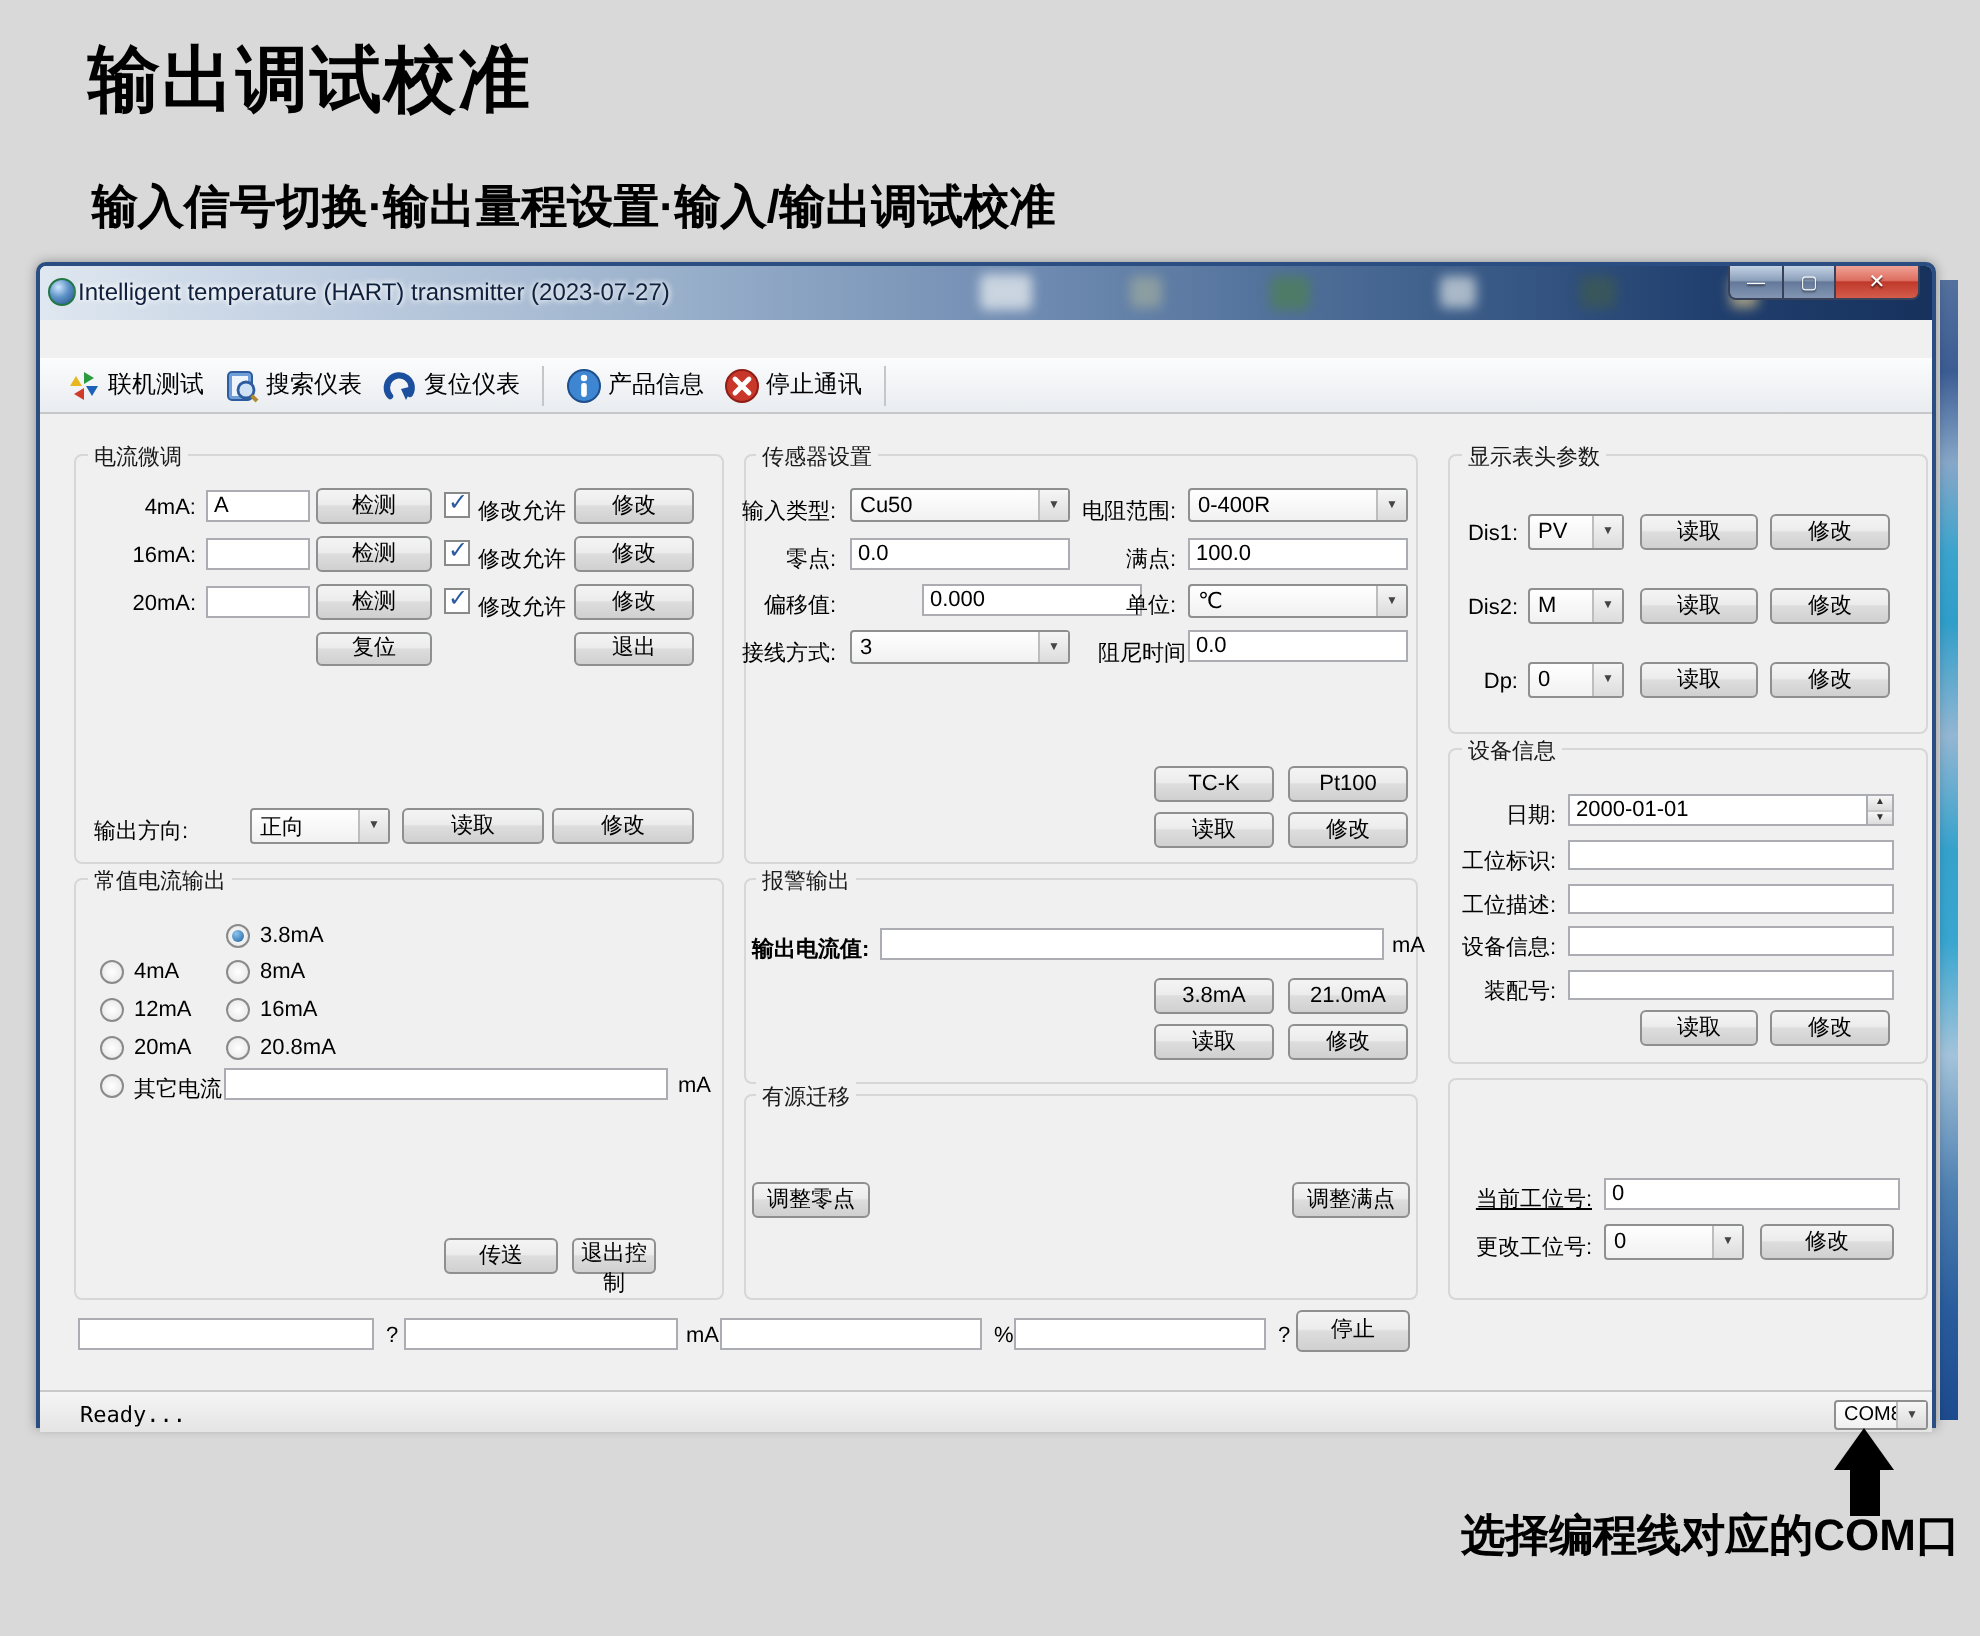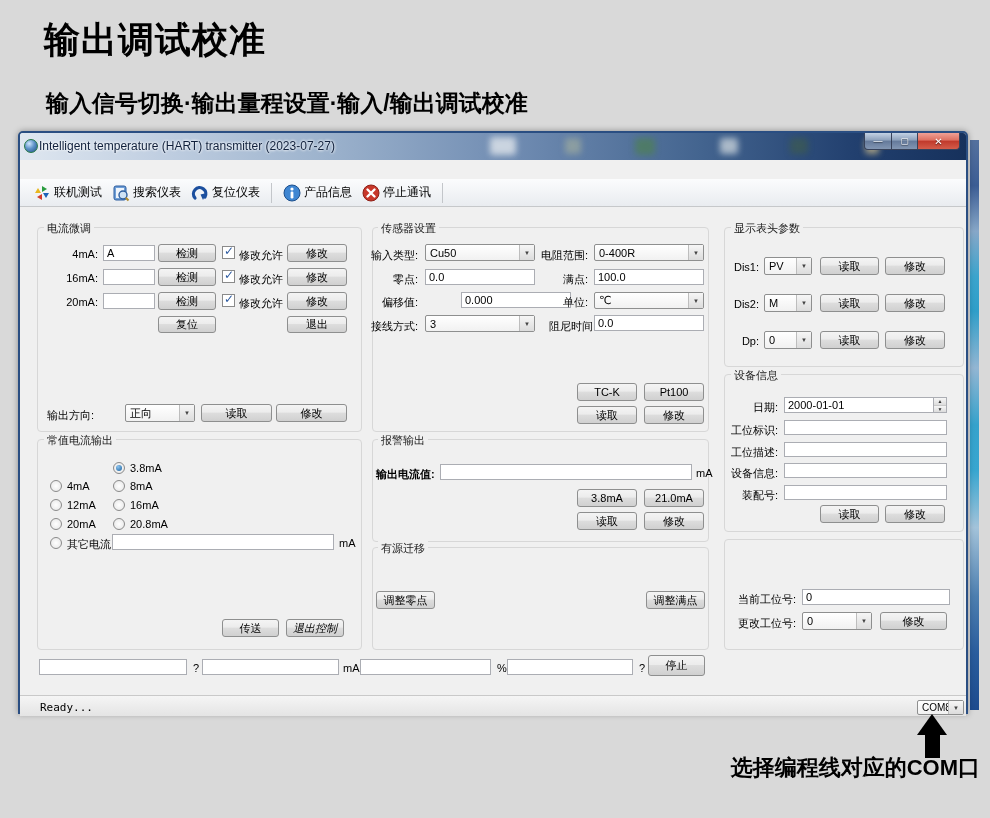--- a/index.html
+++ b/index.html
@@ -234,21 +234,21 @@
     <span class="lbl" style="left:47px;top:385px;">20mA</span>
     <span class="radio" style="left:93px;top:385px;"></span>
     <span class="lbl" style="left:110px;top:385px;">20.8mA</span>
 
     <span class="radio" style="left:30px;top:404px;"></span>
     <span class="lbl" style="left:47px;top:404px;">其它电流</span>
     <input class="input" style="left: 92px; top: 401px; width: 222px; height: 16px;" value="">
     <span class="lbl" style="left:319px;top:404px;">mA</span>
 
     <button class="btn" style="left:202px;top:486px;width:57px;height:18px;">传送</button>
-    <button class="btn" style="left:266px;top:486px;width:58px;height:18px;font-style:italic;">退出控制</button>
+    <button class="btn" style="left:266px;top:486px;width:42px;height:18px;">退出控制</button>
 
     <div class="groupbox" style="left:352px;top:94px;width:337px;height:205px;"></div>
     <span class="grouplabel" style="left:358px;top:88px;">传感器设置</span>
 
     <span class="lbl r" style="left:340px;top:115px;width:58px;">输入类型:</span>
     <div class="combo" style="left:405px;top:111px;width:110px;height:17px;">
       <span class="cval">Cu50</span>
       <span class="carr"></span>
     </div>
     <span class="lbl r" style="left:510px;top:115px;width:58px;">电阻范围:</span>
@@ -347,21 +347,21 @@
     <input class="input" style="left: 764px; top: 330px; width: 163px; height: 15px;" value="">
 
     <span class="lbl r" style="left:700px;top:355px;width:58px;">装配号:</span>
     <input class="input" style="left: 764px; top: 352px; width: 163px; height: 15px;" value="">
 
     <button class="btn" style="left:800px;top:372px;width:59px;height:18px;">读取</button>
     <button class="btn" style="left:865px;top:372px;width:60px;height:18px;">修改</button>
 
     <div class="groupbox" style="left:704px;top:406px;width:240px;height:111px;"></div>
 
-    <span class="lbl r" style="left:710px;top:459px;width:66px;">当前工位号:</span>
+    <span class="lbl r" style="left:710px;top:459px;width:66px;text-decoration:underline;">当前工位号:</span>
     <input class="input" style="left: 782px; top: 456px; width: 148px; height: 16px;" value="0">
 
     <span class="lbl r" style="left:710px;top:483px;width:66px;">更改工位号:</span>
     <div class="combo" style="left:782px;top:479px;width:70px;height:18px;">
       <span class="cval">0</span>
       <span class="carr"></span>
     </div>
     <button class="btn" style="left:860px;top:479px;width:67px;height:18px;">修改</button>
 
     <input class="input" style="left: 19px; top: 526px; width: 148px; height: 16px;" value="">

